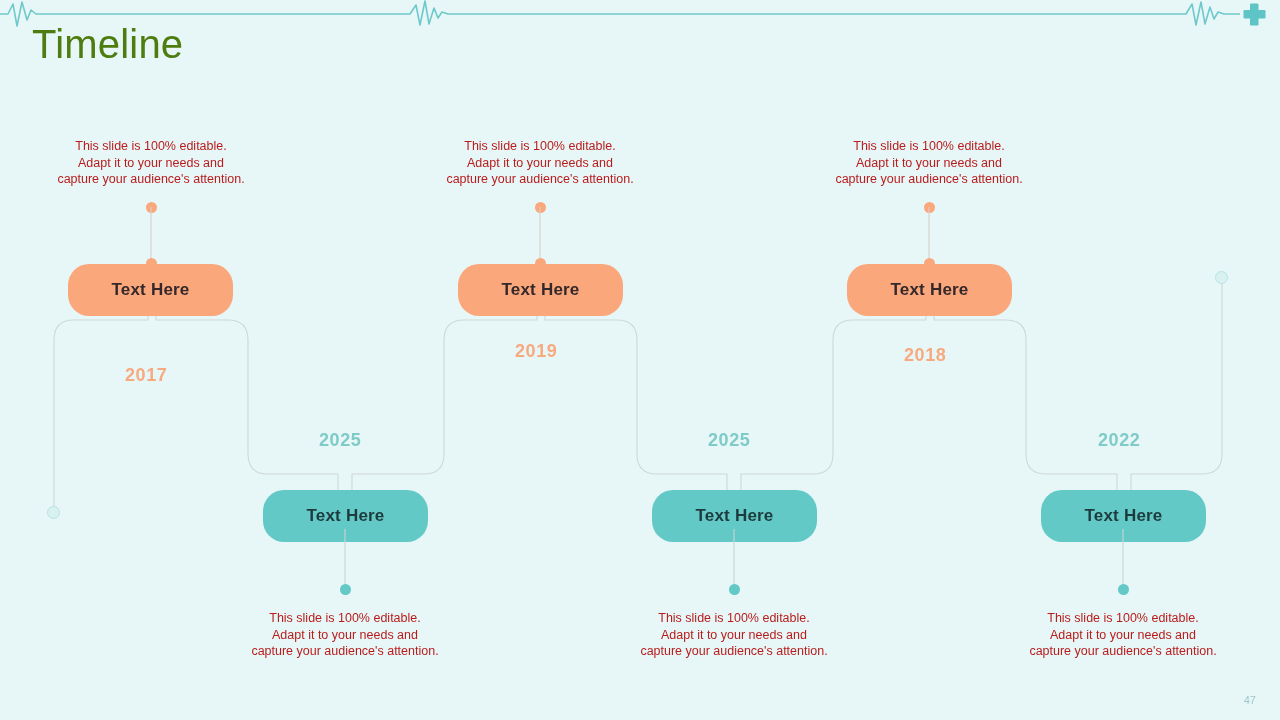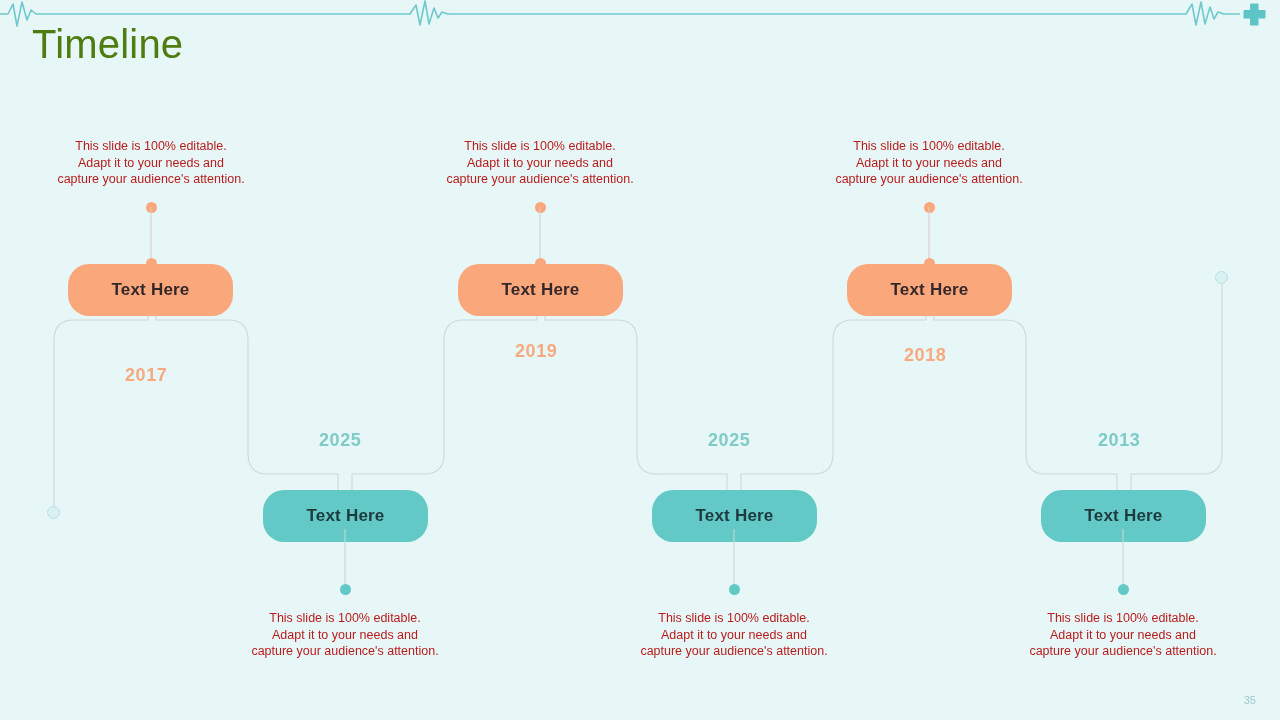--- a/index.html
+++ b/index.html
@@ -211,26 +211,26 @@
   <div class="pill teal" style="left:652px; top:490px;">Text Here</div>
   <div class="dot teal" style="left:729px; top:524px;"></div>
   <svg style="position:absolute;left:733px;top:529px;width:3px;height:58px;">
     <line x1="1" y1="0" x2="1" y2="58" stroke="#c6d6d6" stroke-width="1.1"></line>
   </svg>
   <div class="dot teal" style="left:729px; top:584px;"></div>
   <div class="desc" style="left:604px; top:610px;">This slide is 100% editable.
 Adapt it to your needs and
 capture your audience's attention.</div>
 
-  <div class="year teal" style="left:1098px; top:430px;">2013</div>
+  <div class="year teal" style="left:1098px; top:430px;">2022</div>
   <div class="pill teal" style="left:1041px; top:490px;">Text Here</div>
   <div class="dot teal" style="left:1118px; top:524px;"></div>
   <svg style="position:absolute;left:1122px;top:529px;width:3px;height:58px;">
     <line x1="1" y1="0" x2="1" y2="58" stroke="#c6d6d6" stroke-width="1.1"></line>
   </svg>
   <div class="dot teal" style="left:1118px; top:584px;"></div>
   <div class="desc" style="left:993px; top:610px;">This slide is 100% editable.
 Adapt it to your needs and
 capture your audience's attention.</div>
 
-  <div id="page-number">35</div>
+  <div id="page-number">47</div>
 
 </div>
 
 </body></html>

